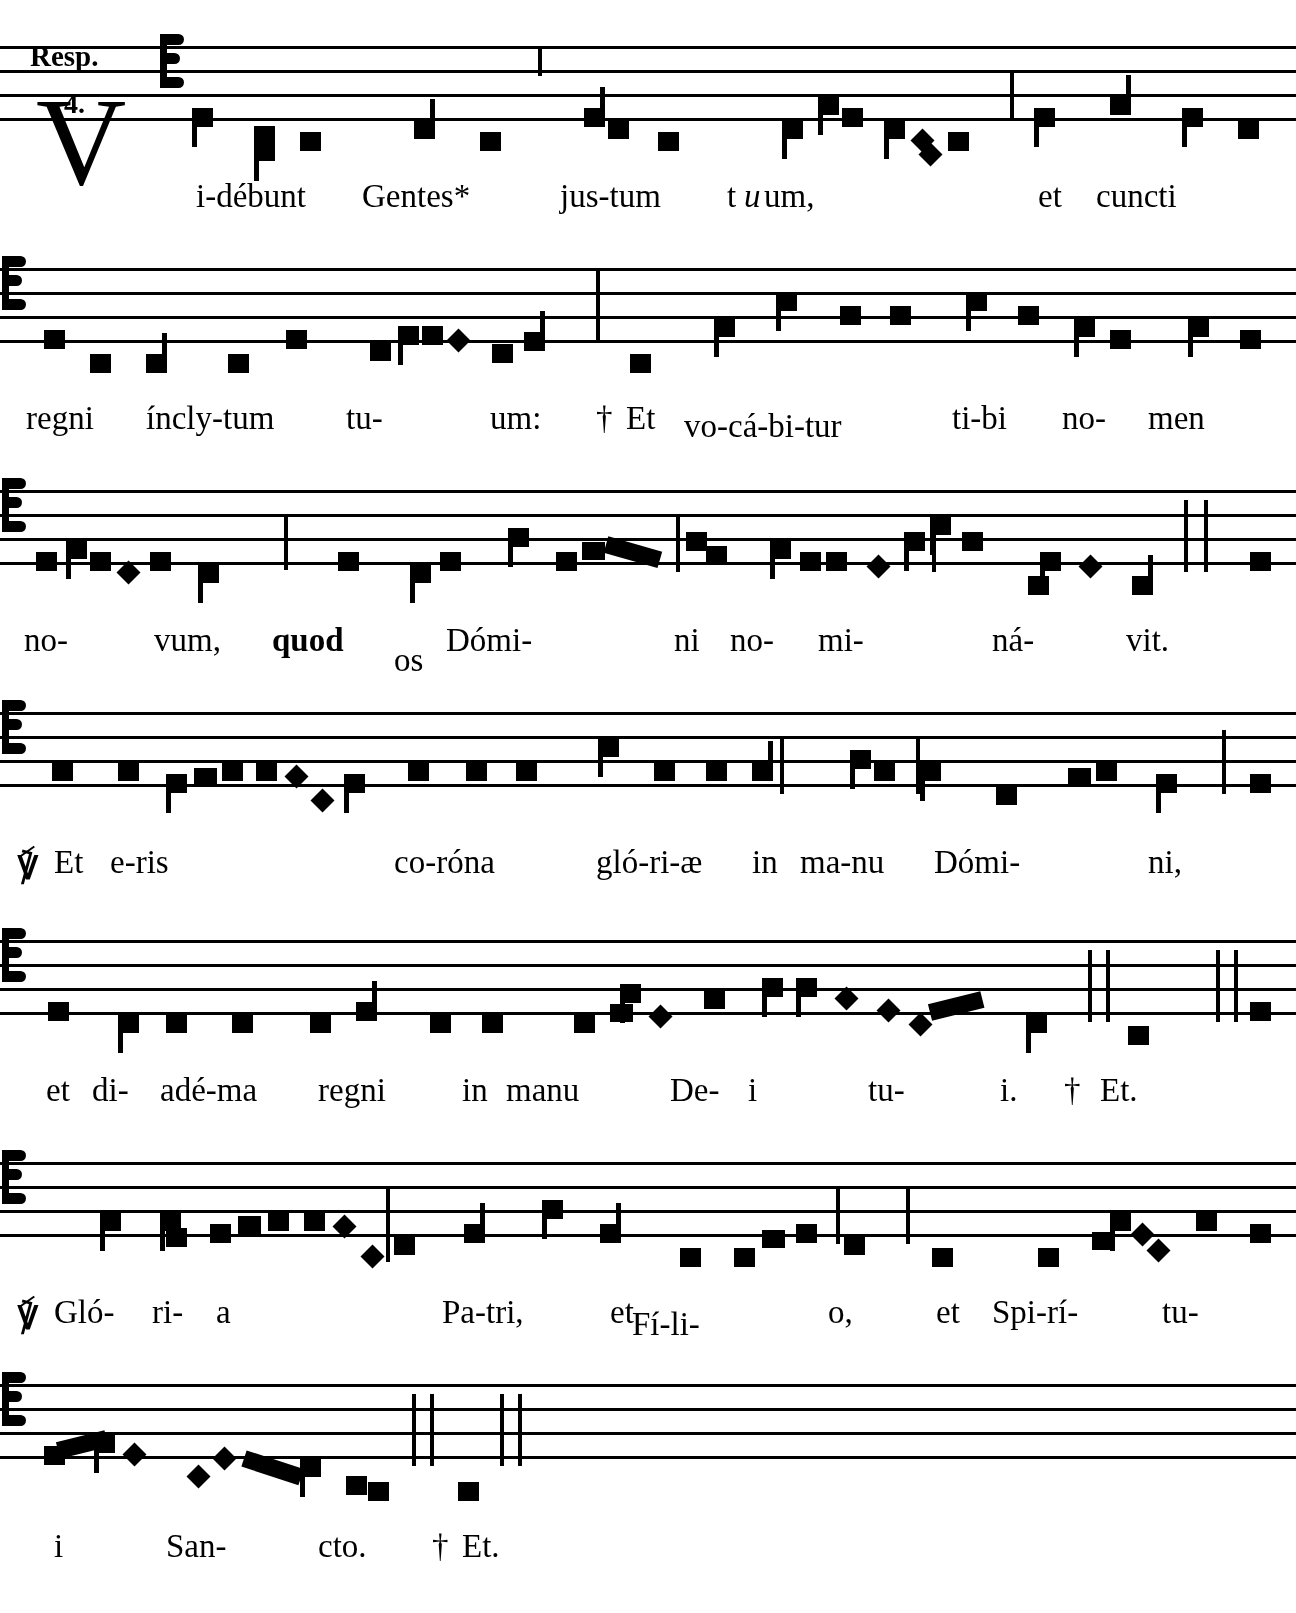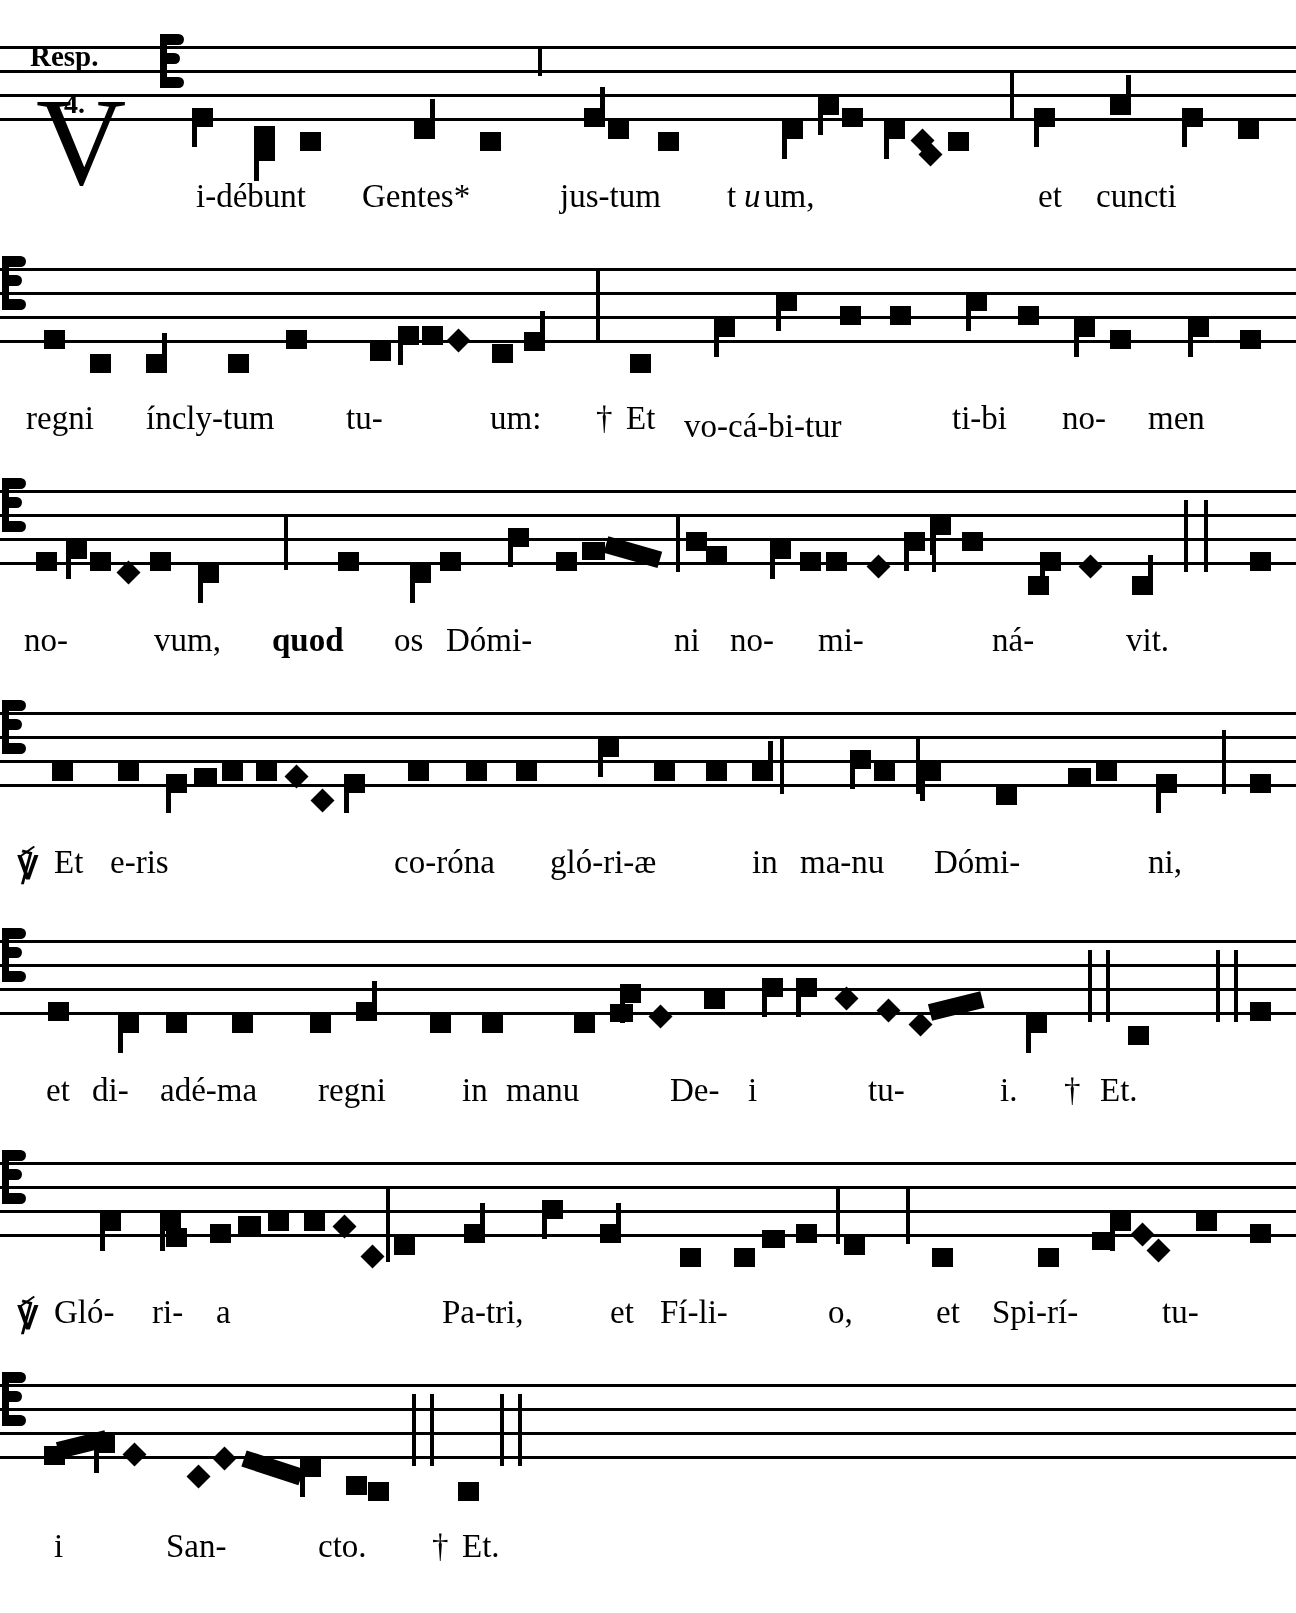--- a/index.html
+++ b/index.html
@@ -386,21 +386,21 @@
       <div class="n stem-d" style="left:1040px; top:62px;"></div>
       <div class="d" style="left:1082px; top:68px;"></div>
       <div class="n" style="left:1028px; top:86px;"></div>
       <div class="n stem-u" style="left:1132px; top:86px;"></div>
       <div class="n" style="left:1250px; top:62px;"></div>
     </div>
     <div class="lyrics" style="top:132px;">
       <span style="left:24px;">no-</span>
       <span style="left:154px;">vum,</span>
       <span style="left:272px;font-weight:bold;">quod</span>
-      <span style="left:394px;">os</span>
+      <span style="left:394px;margin-top:20px;">os</span>
       <span style="left:446px;">Dómi-</span>
       <span style="left:674px;">ni</span>
       <span style="left:730px;">no-</span>
       <span style="left:818px;">mi-</span>
       <span style="left:992px;">ná-</span>
       <span style="left:1126px;">vit.</span>
     </div>
   </div>
 
   <div class="system" style="top:712px;">
@@ -442,21 +442,21 @@
       <div class="q" style="left:1068px; top:56px;"></div>
       <div class="n" style="left:1096px; top:50px;"></div>
       <div class="n stem-d" style="left:1156px; top:62px;"></div>
       <div class="n" style="left:1250px; top:62px;"></div>
     </div>
     <div class="lyrics" style="top:132px;">
       <span class="vsign" style="left:18px;">℣</span>
       <span style="left:54px;">Et</span>
       <span style="left:110px;">e-ris</span>
       <span style="left:394px;">co-róna</span>
-      <span style="left:550px;">gló-ri-æ</span>
+      <span style="left:596px;">gló-ri-æ</span>
       <span style="left:752px;">in</span>
       <span style="left:800px;">ma-nu</span>
       <span style="left:934px;">Dómi-</span>
       <span style="left:1148px;">ni,</span>
     </div>
   </div>
 
   <div class="system" style="top:940px;">
     <div class="staff">
       <div class="line l0"></div>
@@ -556,21 +556,21 @@
       <div class="n" style="left:1196px; top:50px;"></div>
       <div class="n" style="left:1250px; top:62px;"></div>
     </div>
     <div class="lyrics" style="top:132px;">
       <span class="vsign" style="left:18px;">℣</span>
       <span style="left:54px;">Gló-</span>
       <span style="left:152px;">ri-</span>
       <span style="left:216px;">a</span>
       <span style="left:442px;">Pa-tri,</span>
       <span style="left:610px;">et</span>
-      <span style="left:660px;">Fí-li-</span>
+      <span style="left:632px;margin-top:12px;">Fí-li-</span>
       <span style="left:828px;">o,</span>
       <span style="left:936px;">et</span>
       <span style="left:992px;">Spi-rí-</span>
       <span style="left:1162px;">tu-</span>
     </div>
   </div>
 
   <div class="system" style="top:1384px;">
     <div class="staff">
       <div class="line l0"></div>

